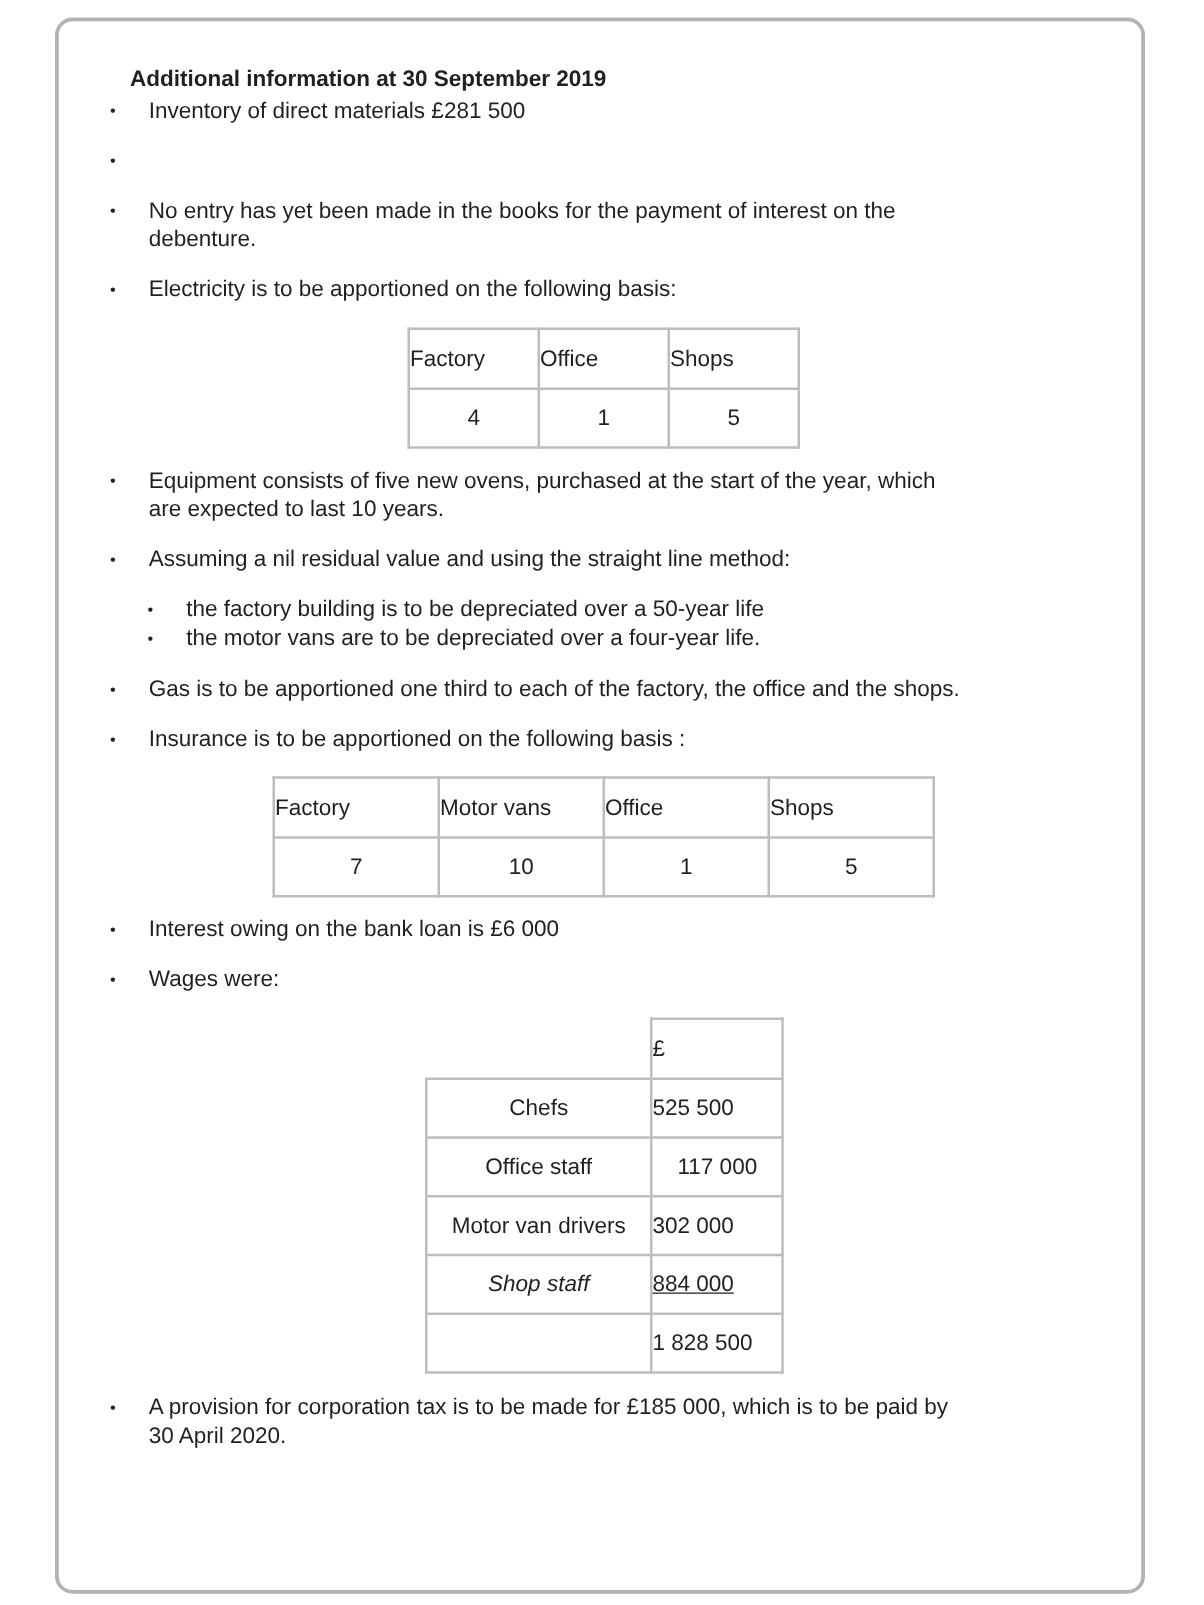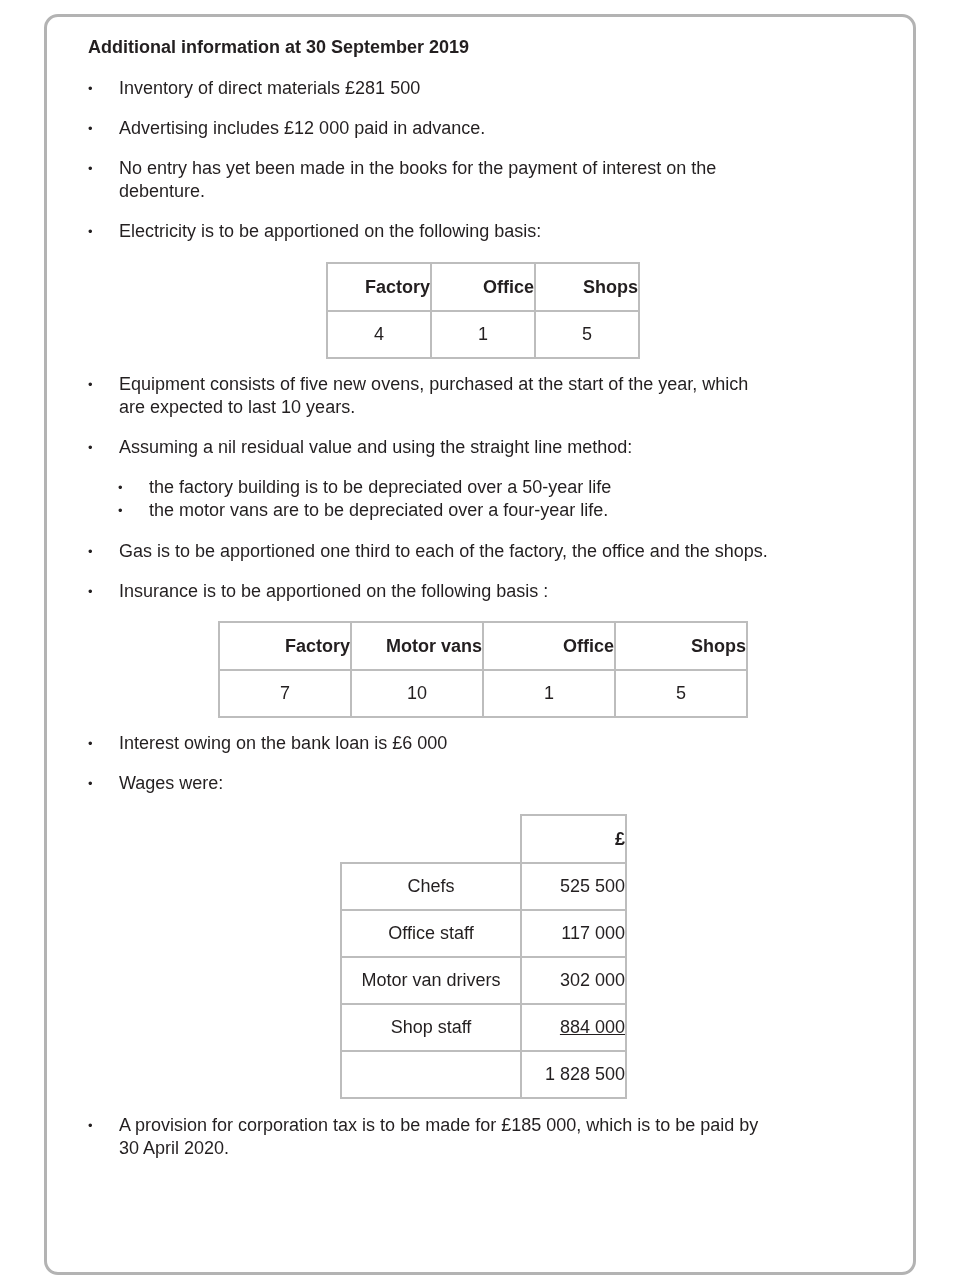--- a/index.html
+++ b/index.html
@@ -1,49 +1,48 @@
 <!DOCTYPE html>
 <html><head>
 <meta charset="utf-8">
 <style>
   html, body { margin:0; padding:0; background:#ffffff; }
   body { width:963px; height:1284px; position:relative; overflow:hidden;
          font-family:"Liberation Sans", sans-serif; color:#231f20; }
   .frame { position:absolute; left:44px; top:14px; width:872px; height:1261px;
            border:3px solid #b3b3b3; border-radius:14px; box-sizing:border-box; }
-  .heading { font-weight:bold; font-size:18px; margin:0; height:24px; }
+  .heading { font-weight:bold; font-size:18px; margin:16px; height:24px; }
   .bullet { position:relative; padding-left:31px; }
   .bullet .dot { position:absolute; left:0; top:0; width:10px; font-size:13px; }
   .subbullet { position:relative; padding-left:31px; margin-left:30px; }
   .subbullet .dot { position:absolute; left:0; top:0; font-size:13px; }
   table.grid { border-collapse:collapse; position:absolute; }
   table.grid td { border:2px solid #bdbdbd; height:43px; padding:0; font-size:18px; box-sizing:border-box; }
-  td.hd { font-weight:bold; text-align:right; }
+  td.hd { font-weight:normal; text-align:left; }
   td.num { text-align:center; }
   td.lbl { text-align:center; padding-left:9px; }
-  td.amt { text-align:right; padding-right:10px;margin-left:36px; }
+  td.amt { padding-right:10px;margin-left:36px; }
   td.blank { border:none !important; }
   .ul { text-decoration:underline; }
   .abs { position:absolute; }
 </style>
 </head>
 <body>
 
 <div class="frame"></div>
 
 <div class="abs heading" style="left:88px; top:37px;">Additional information at 30 September 2019</div>
 
 <div class="abs bullet" style="left:88px; top:77px; width:760px; font-size:18px; line-height:23px;">
   <span class="dot">•</span>
   <span>Inventory of direct materials £281 500</span>
 </div>
 
 <div class="abs bullet" style="left:88px; top:117px; width:760px; font-size:18px; line-height:23px;">
   <span class="dot">•</span>
-  <span>Advertising includes £12 000 paid in advance.</span>
 </div>
 
 <div class="abs bullet" style="left:88px; top:157px; width:760px; font-size:18px; line-height:23px;">
   <span class="dot">•</span>
   <div>No entry has yet been made in the books for the payment of interest on the</div>
   <div>debenture.</div>
 </div>
 
 <div class="abs bullet" style="left:88px; top:220px; width:760px; font-size:18px; line-height:23px;">
   <span class="dot">•</span>
@@ -134,21 +133,21 @@
   </tr>
   <tr>
     <td class="lbl" style="height:47px;">Office staff</td>
     <td class="amt" style="height:47px;padding-left:20px;">117 000</td>
   </tr>
   <tr>
     <td class="lbl" style="height:47px;">Motor van drivers</td>
     <td class="amt" style="height:47px;">302 000</td>
   </tr>
   <tr>
-    <td class="lbl" style="height:47px;">Shop staff</td>
+    <td class="lbl" style="height:47px;font-style:italic;">Shop staff</td>
     <td class="amt" style="height:47px;"><span class="ul">884 000</span></td>
   </tr>
   <tr>
     <td class="lbl" style="height:47px;"></td>
     <td class="amt" style="height:47px;">1 828 500</td>
   </tr>
 </tbody>
   </table>
 
 <div class="abs bullet" style="left:88px; top:1114px; width:760px; font-size:18px; line-height:23px;">

